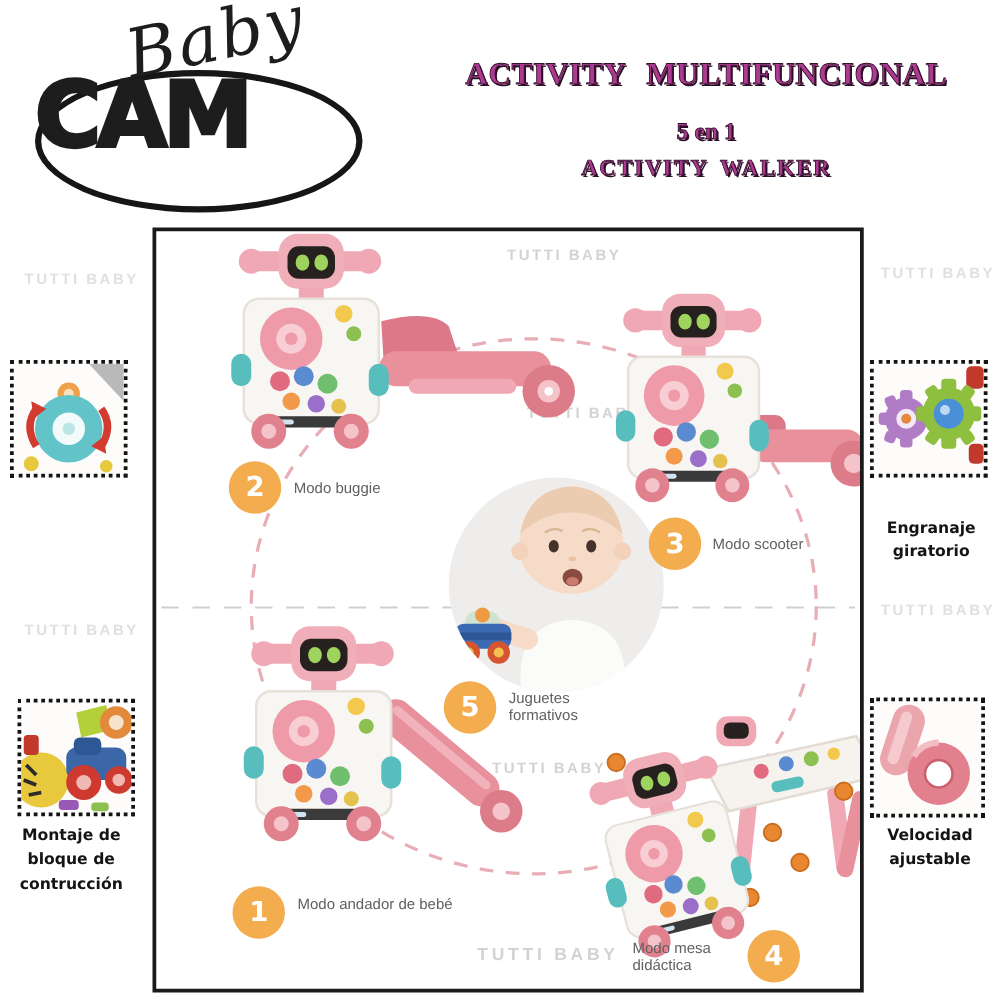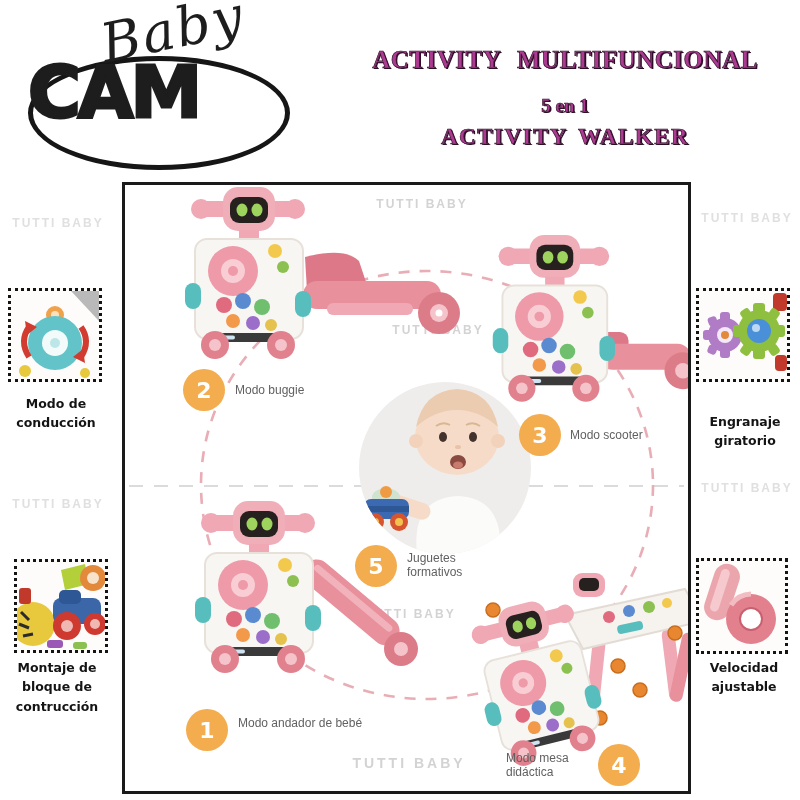--- a/index.html
+++ b/index.html
@@ -16,25 +16,25 @@
   .logo-baby{position:absolute;left:72px;top:-6px;font-family:"DejaVu Serif",serif;
              font-style:italic;font-size:54px;color:#1d1d1d;transform:rotate(-12deg);
              letter-spacing:2px;}
 
   
   .title{position:absolute;left:335px;top:46px;width:460px;text-align:center;
          font-family:"Liberation Serif",serif;font-weight:bold;color:#AC3A91;
          -webkit-text-stroke:0.7px #34102c;text-shadow:1.4px 1.4px 0 #2c0d26;}
   .title-line1{font-size:25px;letter-spacing:0.5px;word-spacing:10px;}
   .title-line2{font-size:19px;margin-top:21px;}
-  .title-line3{font-size:23px;margin-top:7px;letter-spacing:1.5px;word-spacing:4px;}
+  .title-line3{font-size:18px;margin-top:7px;letter-spacing:1.5px;word-spacing:4px;}
 
   
   .wm{position:absolute;font-weight:bold;font-size:12px;letter-spacing:2px;
-      color:#e0e0e0;text-align:center;white-space:nowrap;}
+      color:#e0e0e0;text-align:right;white-space:nowrap;}
   .wm-in{color:#d3d3d3;}
   .wm-big{font-size:14px;letter-spacing:3px;}
 
   
   .thumb{position:absolute;border:3px dotted #141414;background:#fdfcfa;}
   .caption{position:absolute;text-align:center;font-family:"DejaVu Sans",sans-serif;
            font-weight:bold;font-size:12.5px;line-height:1.55;color:#141414;}
 
   
   .panel{position:absolute;left:122px;top:182px;width:563px;height:606px;
@@ -74,21 +74,20 @@
       <circle cx="44" cy="52" r="13" fill="#f2fafa"></circle>
       <circle cx="44" cy="52" r="5" fill="#bde6e8"></circle>
       <path d="M18 36 q-10 14 0 30" stroke="#d23b2f" stroke-width="6" fill="none"></path>
       <polygon points="14,30 26,36 16,44" fill="#d23b2f"></polygon>
       <path d="M70 36 q10 14 0 30" stroke="#d23b2f" stroke-width="6" fill="none"></path>
       <polygon points="74,72 62,66 72,58" fill="#d23b2f"></polygon>
       <circle cx="14" cy="80" r="6" fill="#e8c83c"></circle>
       <circle cx="74" cy="82" r="5" fill="#e8c83c"></circle>
     </svg>
   </div>
-  <div class="caption" style="left:0px;top:394px;width:112px;">Modo de conducción</div>
 
   <div class="wm" style="left:5px;top:497px;width:106px;">TUTTI BABY</div>
 
   <div class="thumb" style="left:14px;top:559px;width:88px;height:88px;">
     <svg width="88" height="88" viewBox="0 0 88 88">
       <circle cx="16" cy="62" r="22" fill="#e8c83c"></circle>
       <path d="M4 50 l8 8 M2 62 l10 4 M6 74 l10 -2" stroke="#2b2b2b" stroke-width="3" fill="none"></path>
       <polygon points="44,8 68,2 72,22 48,28" fill="#b3cf3a"></polygon>
       <circle cx="76" cy="16" r="13" fill="#e2893c"></circle>
       <circle cx="76" cy="16" r="6" fill="#f7e2cc"></circle>

